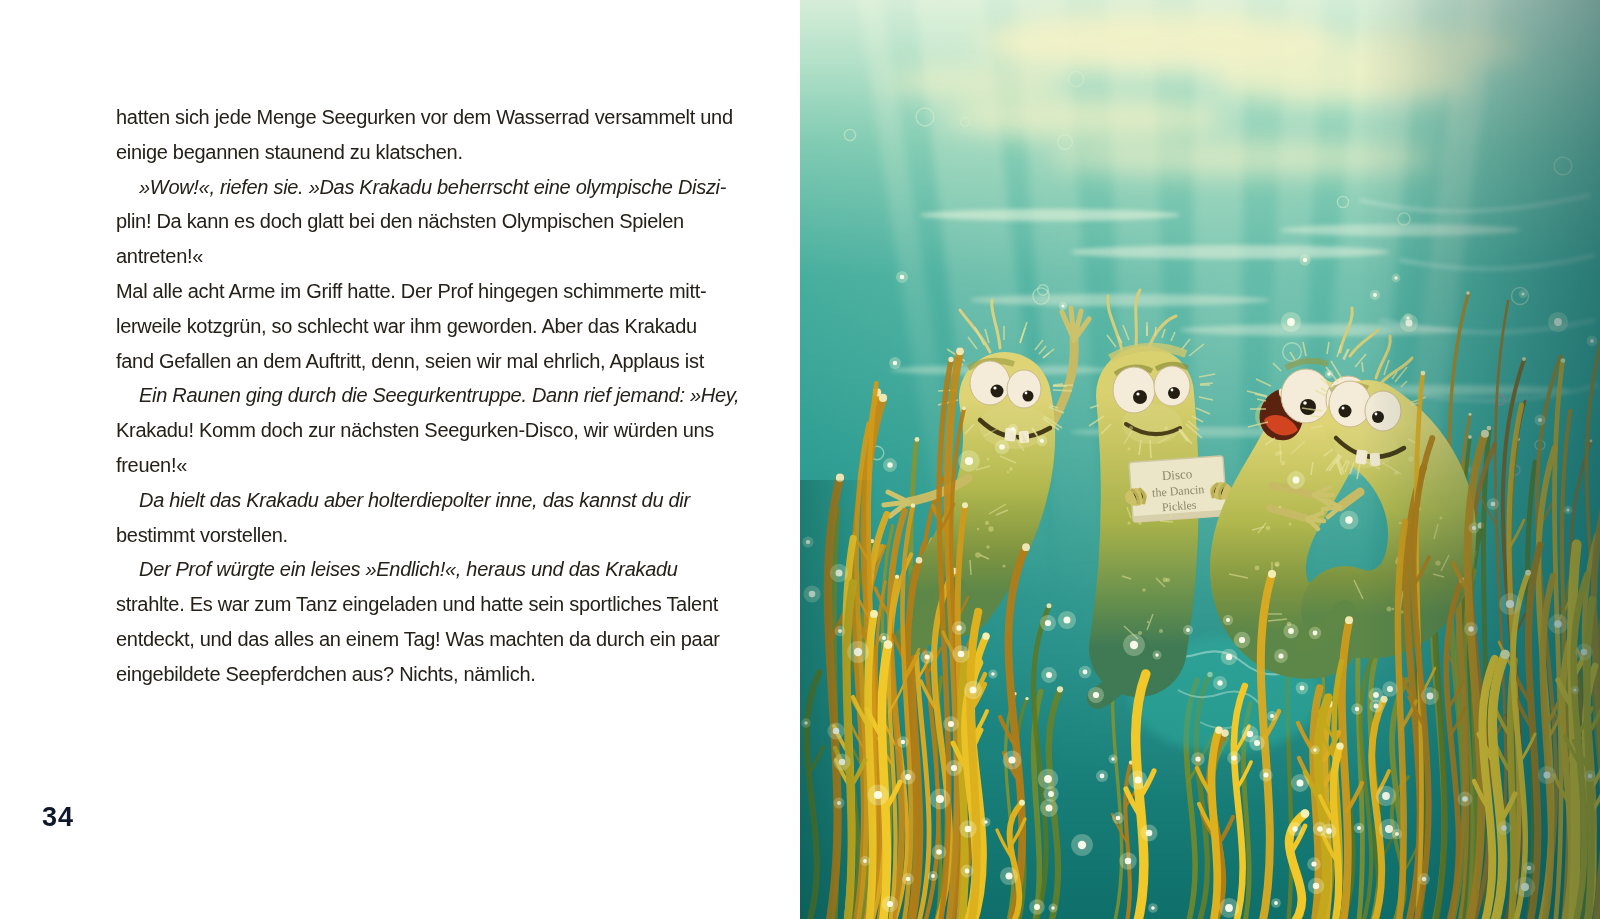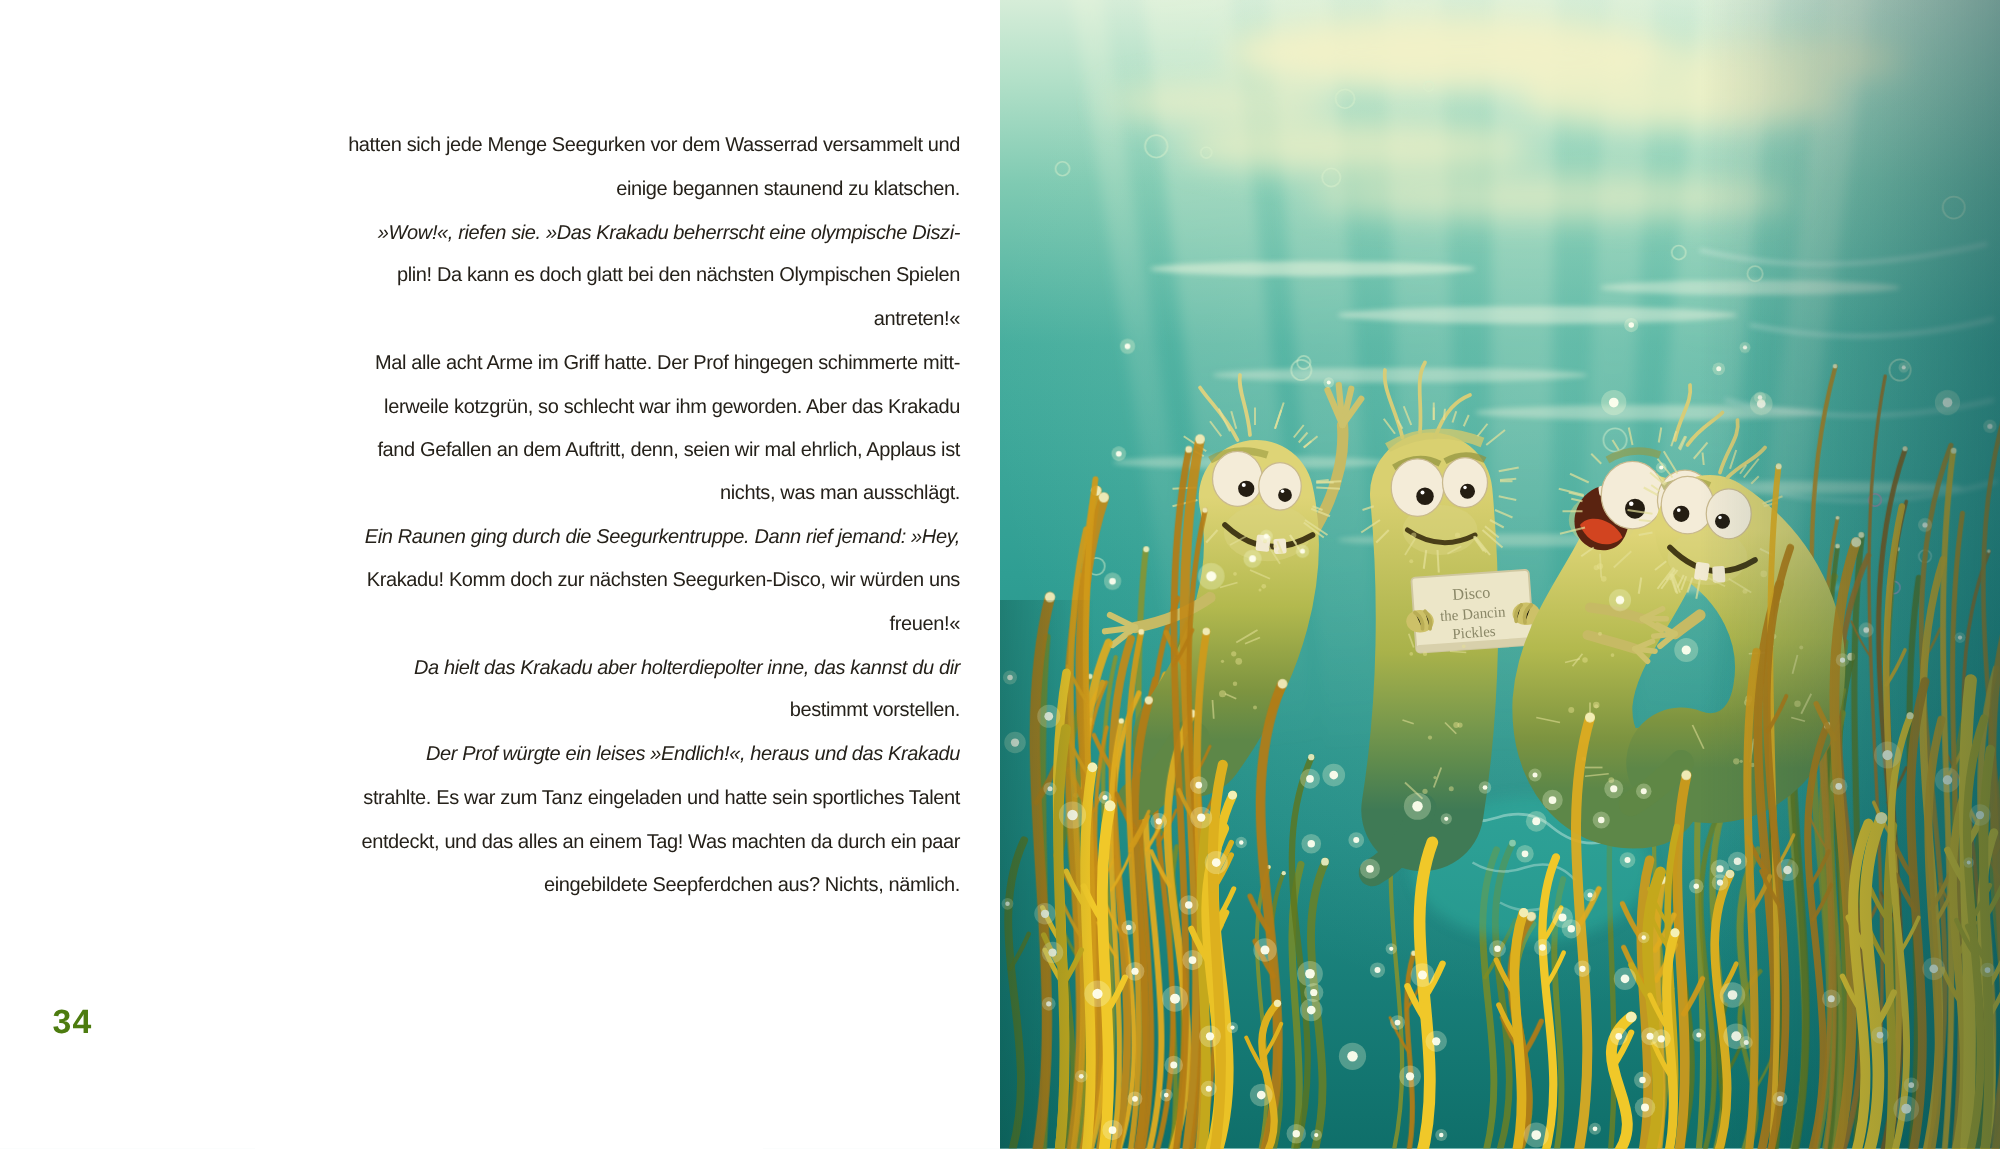--- a/index.html
+++ b/index.html
@@ -1,43 +1,42 @@
 <!DOCTYPE html>
 <html><head>
 <meta charset="utf-8">
 <style>
   html,body{margin:0;padding:0;background:#ffffff;}
   .spread{position:relative;width:1600px;height:919px;background:#ffffff;overflow:hidden;
           font-family:"Liberation Sans",sans-serif;}
   .page-left{position:absolute;left:0;top:0;width:800px;height:919px;background:#ffffff;}
-  .text-block{position:absolute;left:128px;top:100px;width:640px;
-              font-size:16px;line-height:34.8px;letter-spacing:-0.3px;color:#25211a;text-align:right;}
+  .text-block{position:absolute;left:116px;top:100px;width:640px;
+              font-size:20px;line-height:34.8px;letter-spacing:-0.3px;color:#25211a;}
   .line{white-space:pre;height:34.8px;}
   .line.indent{padding-left:23px;font-style:italic;}
   .page-number{position:absolute;left:42px;top:802px;font-size:27px;font-weight:700;
-               letter-spacing:1px;color:#4d7c0f;}
+               letter-spacing:1px;color:#0f172a;}
   .page-right{position:absolute;left:800px;top:0;width:800px;height:919px;background:#2f9e93;}
   svg{display:block;}
 </style>
 </head>
 <body>
 
 <div class="spread">
 
   <div class="page-left">
     <div class="text-block" id="story-lines">
         <div class="line">hatten sich jede Menge Seegurken vor dem Wasserrad versammelt und</div>
         <div class="line">einige begannen staunend zu klatschen.</div>
         <div class="line indent">»Wow!«, riefen sie. »Das Krakadu beherrscht eine olympische Diszi-</div>
         <div class="line">plin! Da kann es doch glatt bei den nächsten Olympischen Spielen</div>
         <div class="line">antreten!«</div>
         <div class="line">Mal alle acht Arme im Griff hatte. Der Prof hingegen schimmerte mitt-</div>
         <div class="line">lerweile kotzgrün, so schlecht war ihm geworden. Aber das Krakadu</div>
         <div class="line">fand Gefallen an dem Auftritt, denn, seien wir mal ehrlich, Applaus ist</div>
-        <div class="line">nichts, was man ausschlägt.</div>
         <div class="line indent">Ein Raunen ging durch die Seegurkentruppe. Dann rief jemand: »Hey,</div>
         <div class="line">Krakadu! Komm doch zur nächsten Seegurken-Disco, wir würden uns</div>
         <div class="line">freuen!«</div>
         <div class="line indent">Da hielt das Krakadu aber holterdiepolter inne, das kannst du dir</div>
         <div class="line">bestimmt vorstellen.</div>
         <div class="line indent">Der Prof würgte ein leises »Endlich!«, heraus und das Krakadu</div>
         <div class="line">strahlte. Es war zum Tanz eingeladen und hatte sein sportliches Talent</div>
         <div class="line">entdeckt, und das alles an einem Tag! Was machten da durch ein paar</div>
         <div class="line">eingebildete Seepferdchen aus? Nichts, nämlich.</div>
       </div>

